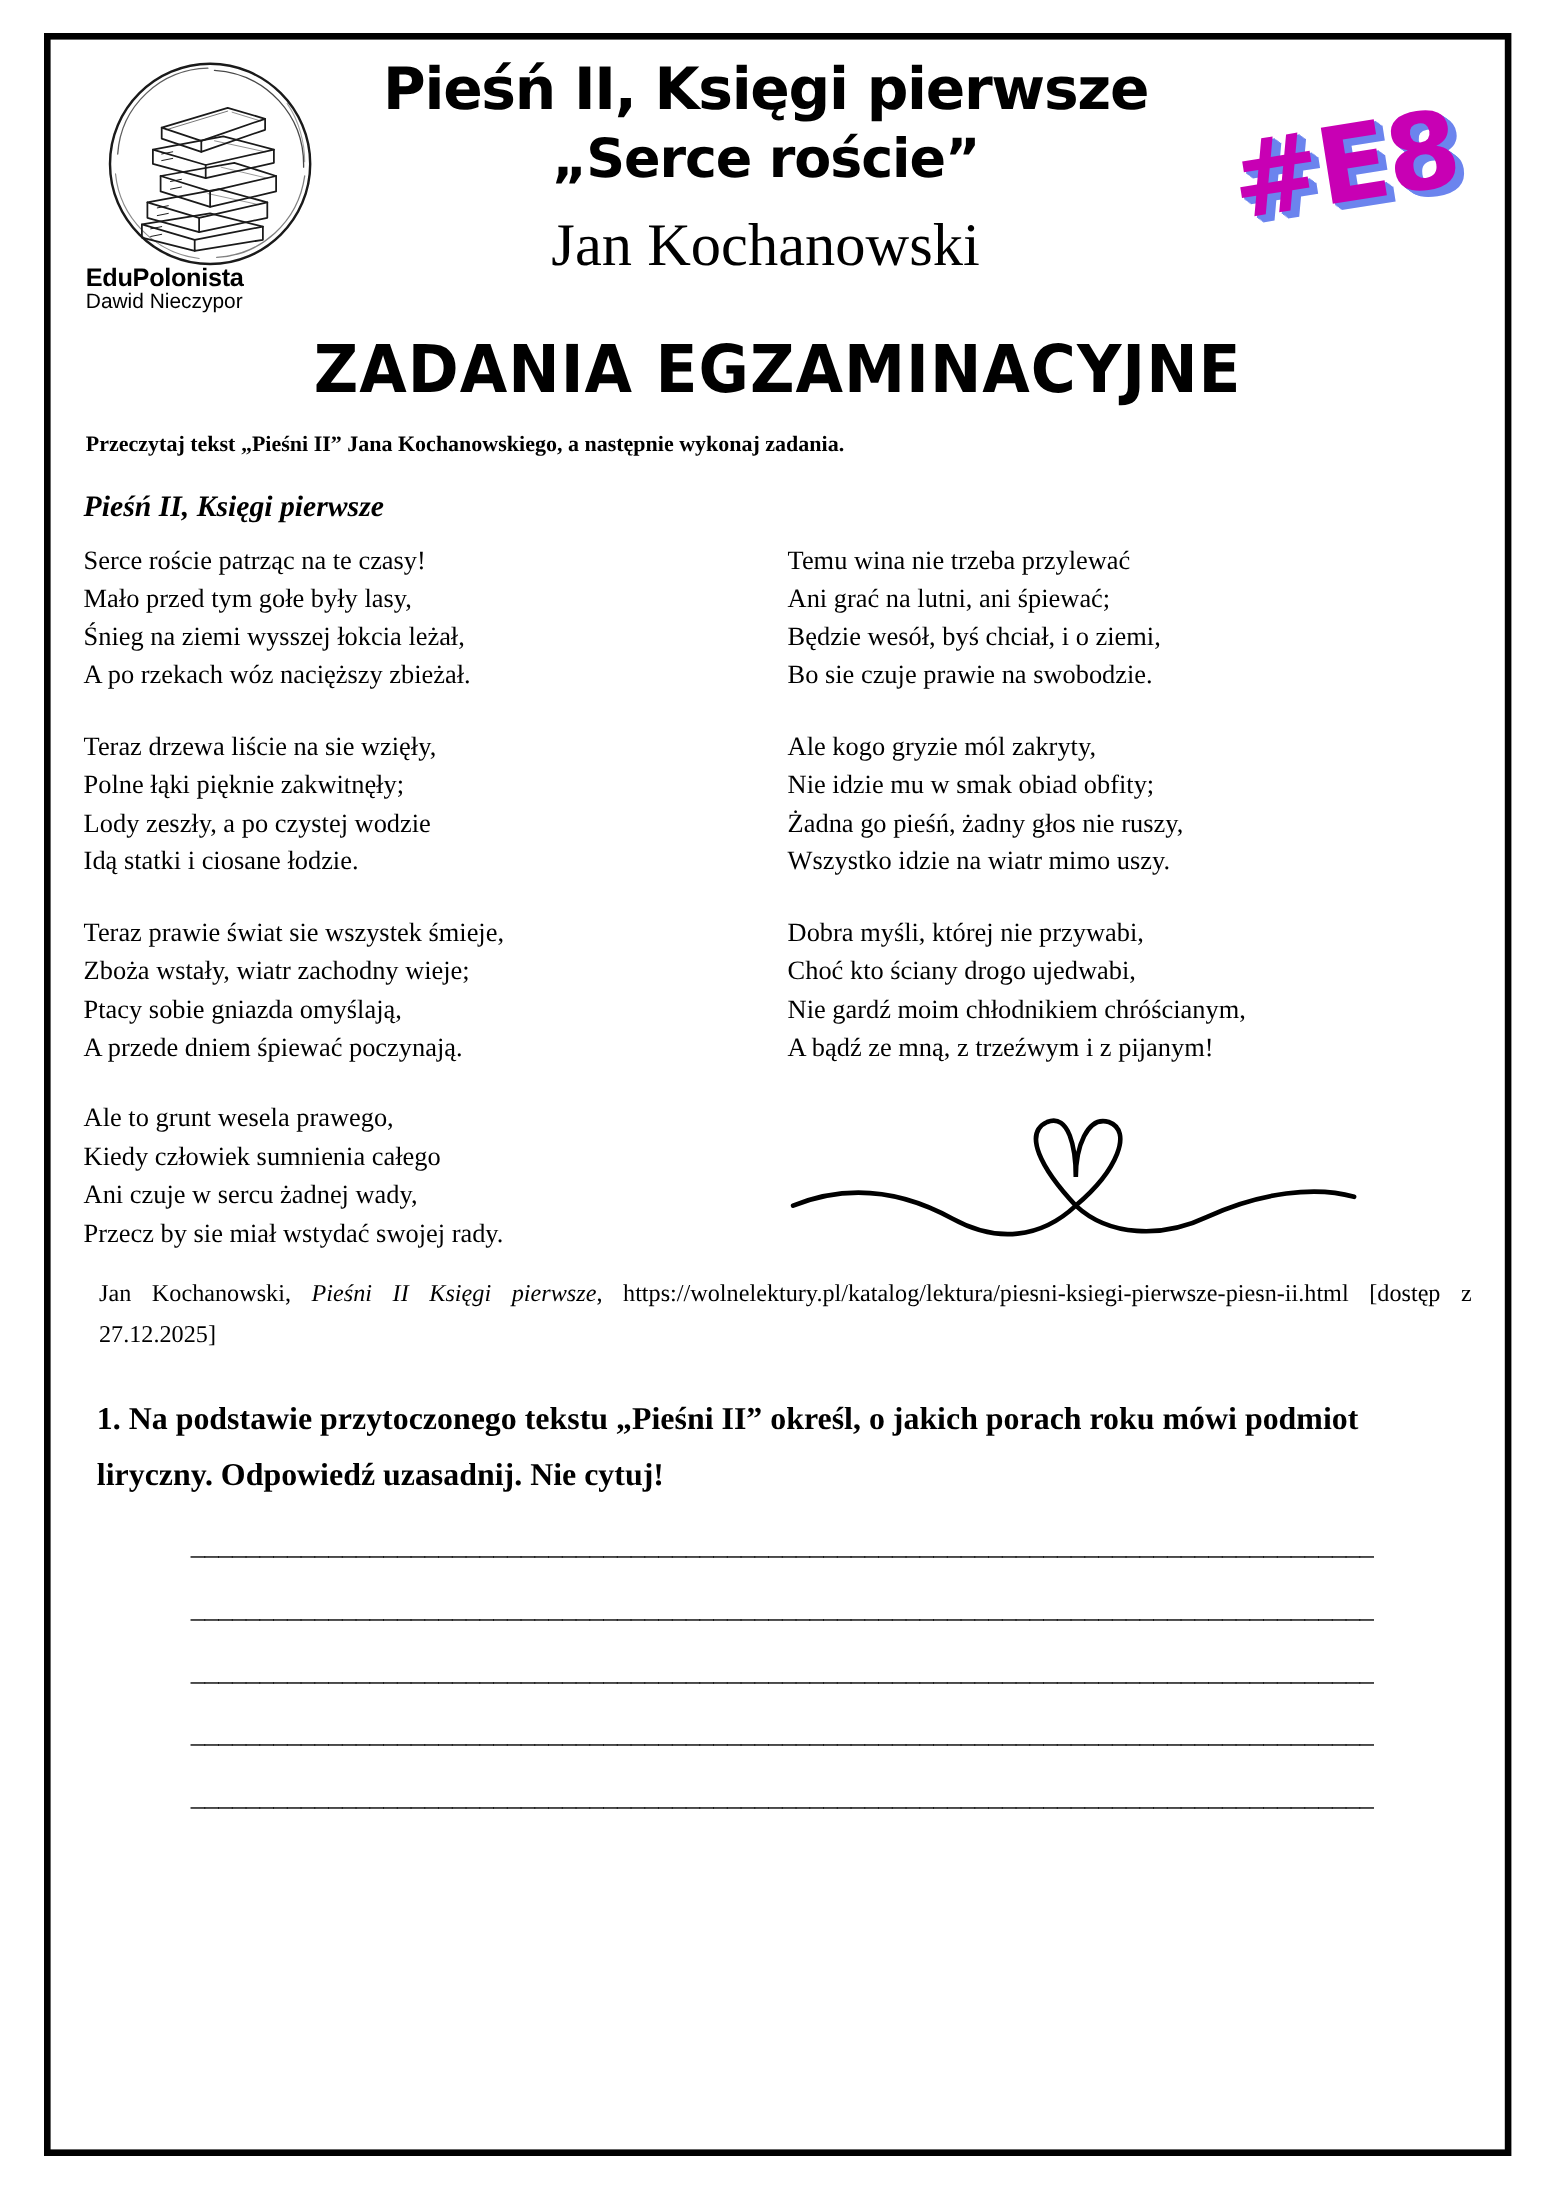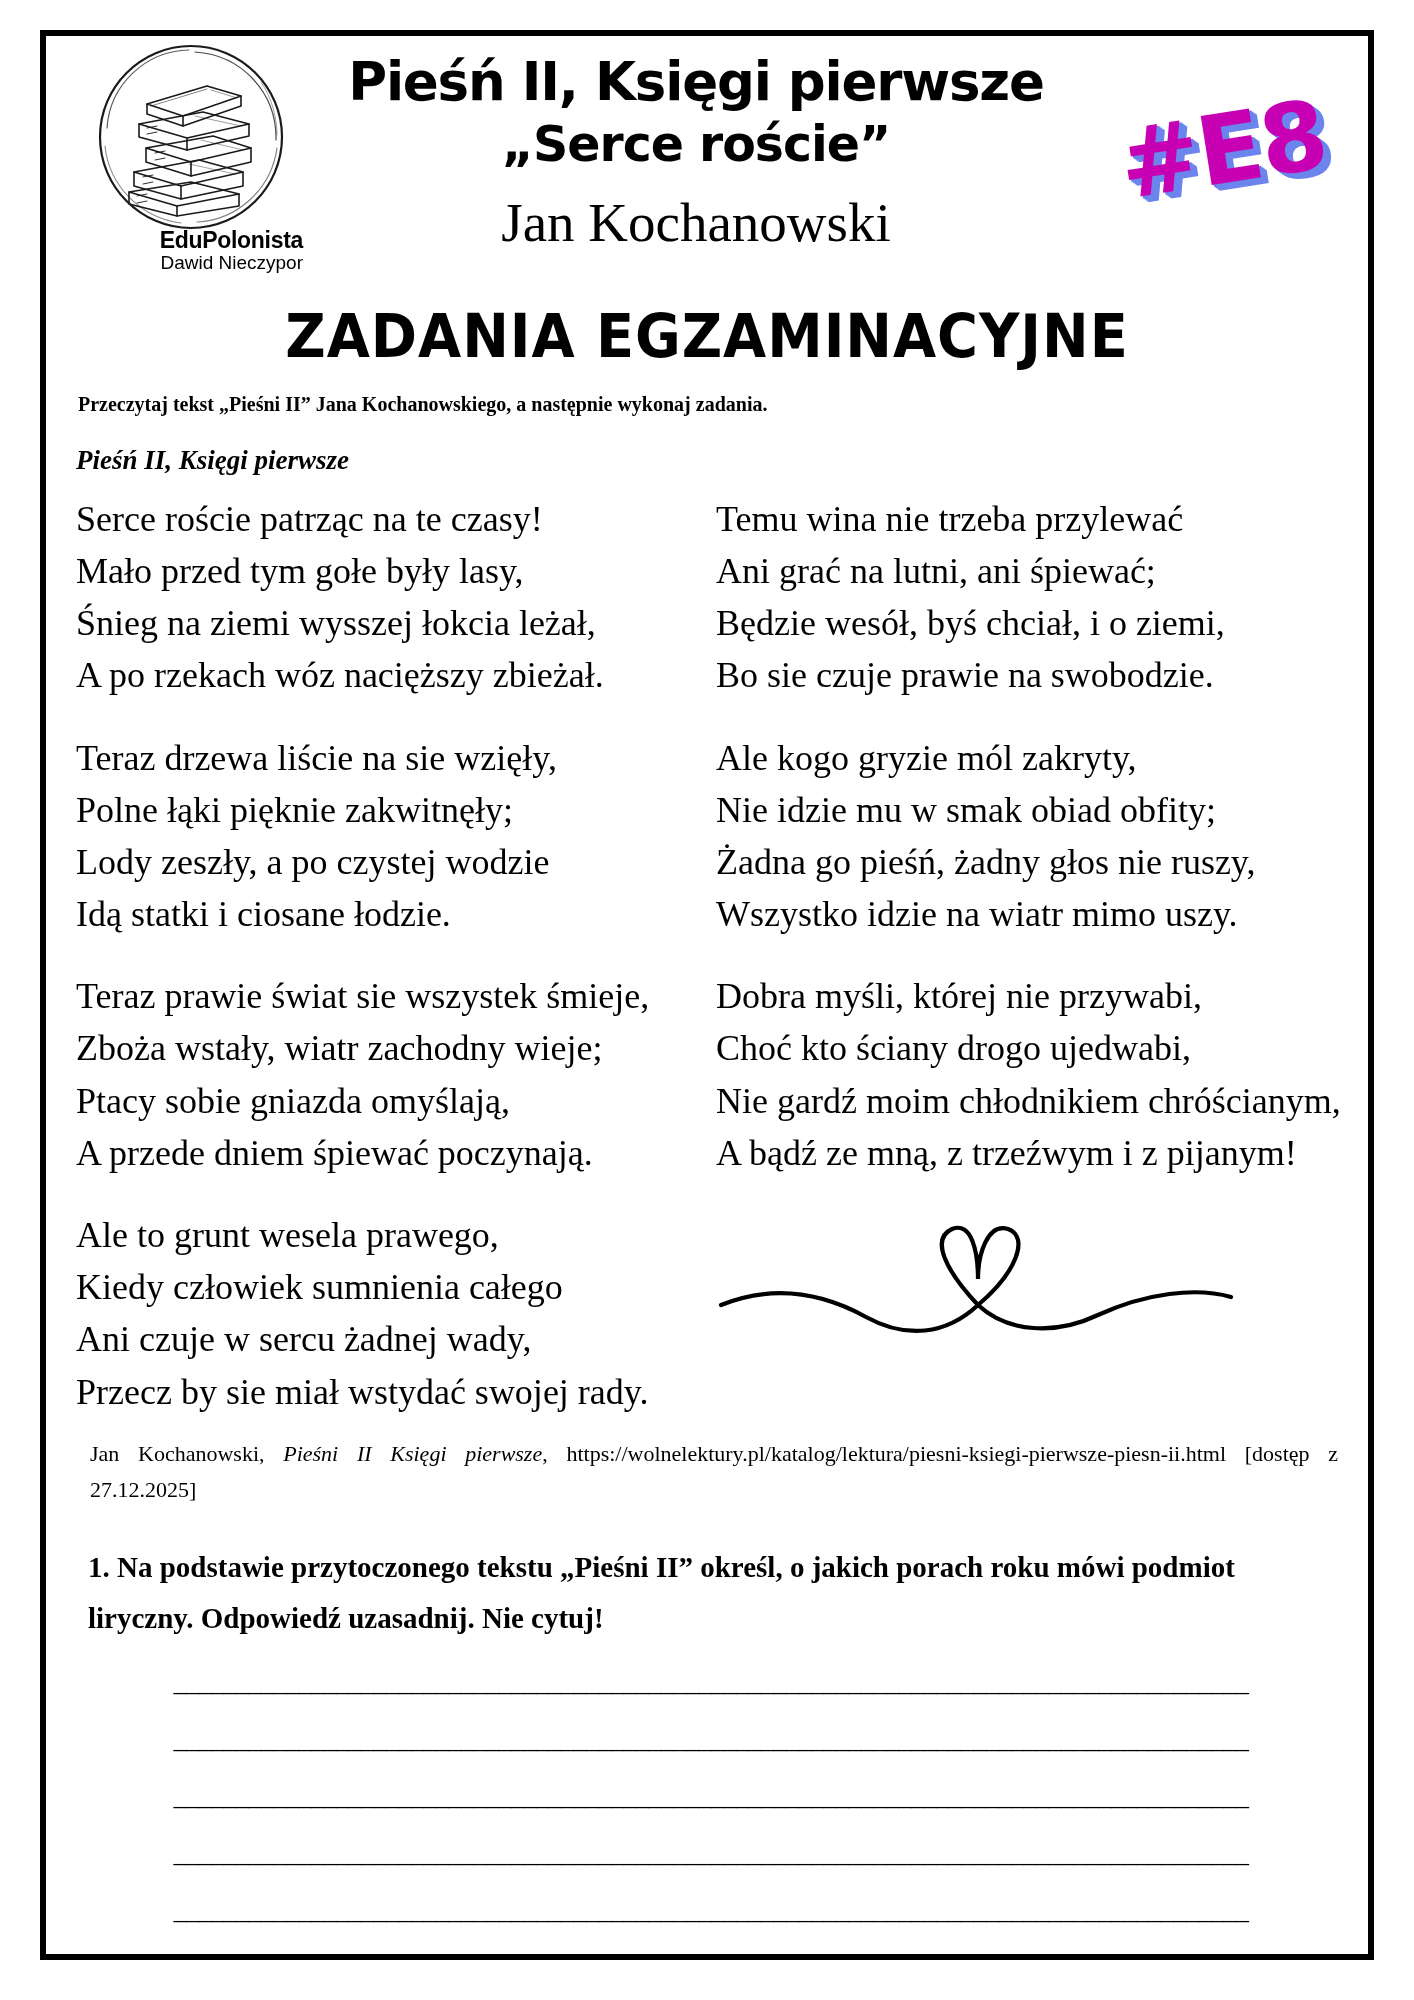--- a/index.html
+++ b/index.html
@@ -34,23 +34,23 @@
 
   
   .header {
     position: relative;
     height: 350px;
   }
 
   .logo {
     position: absolute;
     left: 32px;
-    top: 0;
+    top: 12px;
     width: 225px;
-    text-align: right;
+    text-align: left;
   }
   .logo-mark {
     width: 200px;
     height: 200px;
     margin: 0 auto;
     display: block;
   }
   .logo-title {
     font-family: "Liberation Sans", sans-serif;
     font-weight: bold;
@@ -164,21 +164,21 @@
   .poem-col {
     width: 600px;
     flex: 0 0 600px;
   }
   .stanza {
     margin-bottom: 30px;
   }
   .stanza:last-child { margin-bottom: 0; }
   .verse {
     font-family: "Liberation Serif", serif;
-    font-size: 36px;
+    font-size: 24px;
     line-height: 1.45;
     white-space: nowrap;
   }
 
   .ornament {
     margin-top: 14px;
     display: block;
     width: 520px;
     height: 140px;
   }

